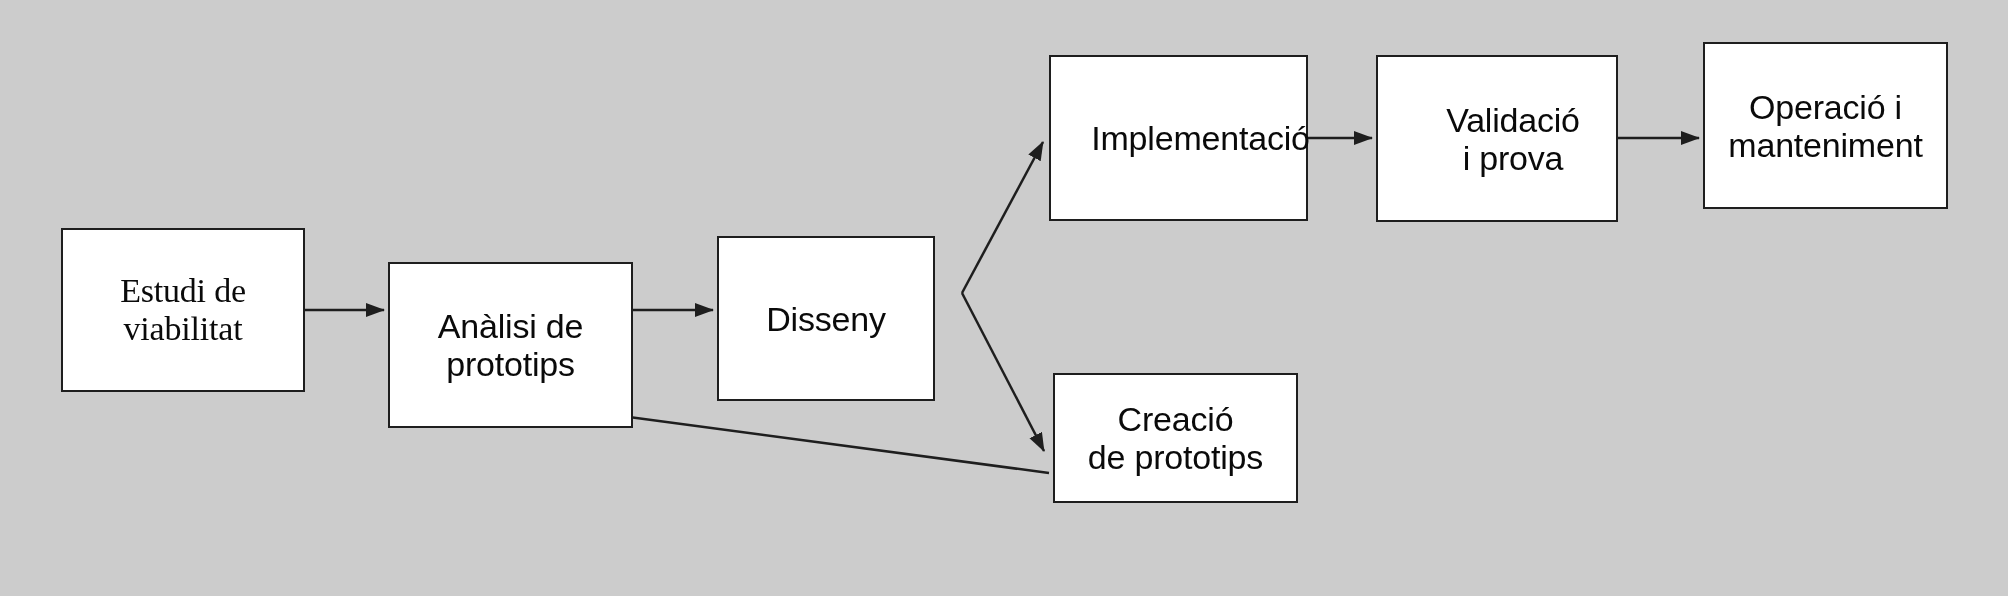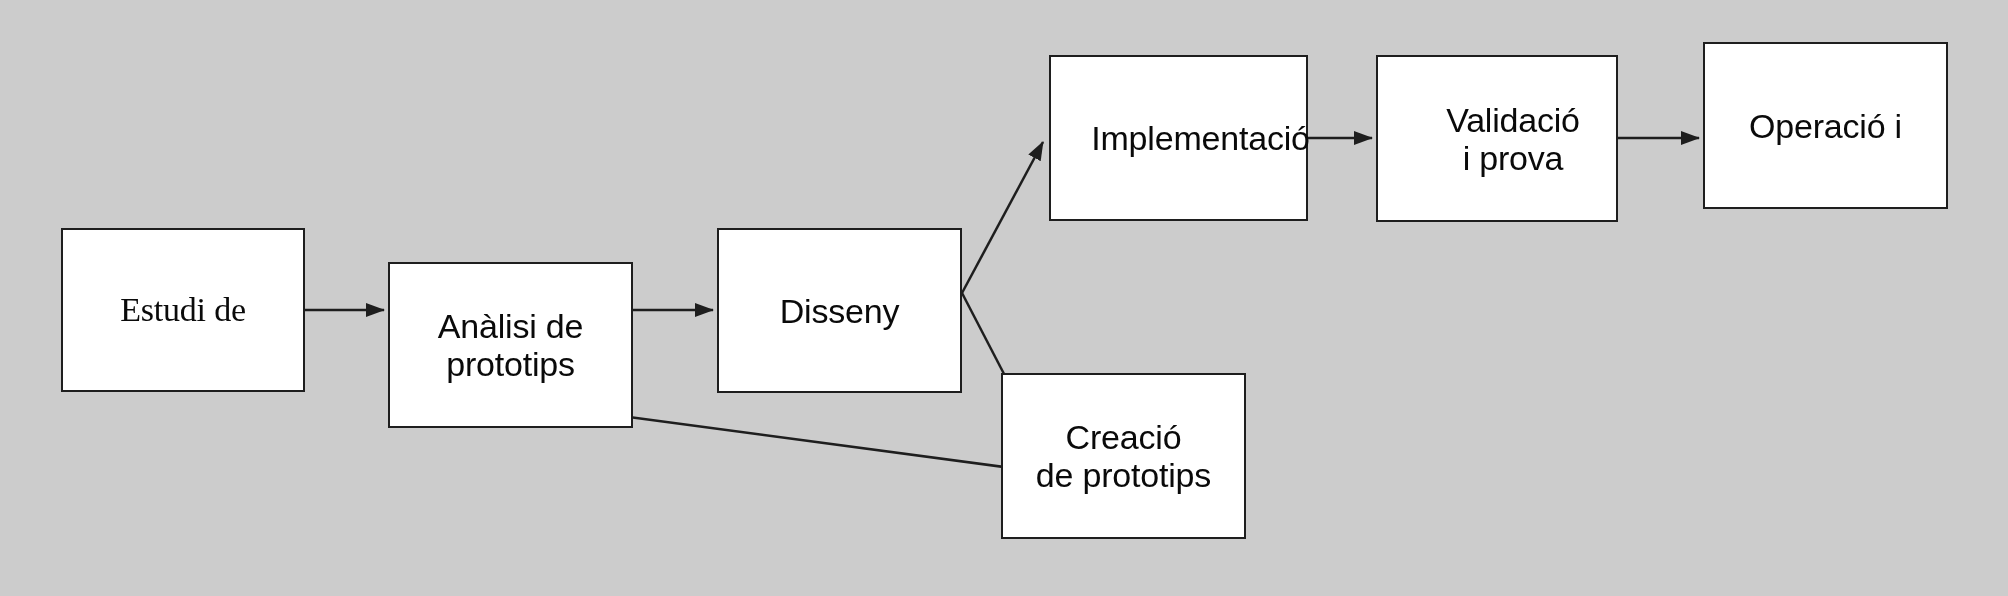--- a/index.html
+++ b/index.html
@@ -39,25 +39,25 @@
     text-align: center;
     font-size: 34px;
     line-height: 38px;
     letter-spacing: -0.2px;
     color: #0a0a0a;
   }
   .node .label span { display: block; }
 
   .n-estudi        { left: 61px;   top: 228px; width: 244px; height: 164px; font-family: Liberation Serif, serif; }
   .n-analisi       { left: 388px;  top: 227px; width: 245px; height: 166px; margin-top: 35px; }
-  .n-disseny       { left: 717px;  top: 228px; width: 245px; height: 165px; }
+  .n-disseny       { left: 717px;  top: 236px; width: 218px; height: 165px; }
   .n-implementacio { left: 1049px; top: 55px;  width: 259px; height: 166px; padding-left: 44px; }
   .n-validacio     { left: 1376px; top: 55px;  width: 242px; height: 167px; padding-left: 32px; }
   .n-operacio      { left: 1703px; top: 42px;  width: 245px; height: 167px; }
-  .n-creacio       { left: 1001px; top: 373px; width: 245px; height: 166px; align-items: center; }
+  .n-creacio       { left: 1053px; top: 373px; width: 245px; height: 130px; align-items: center; }
 </style>
 </head>
 <body>
 
 <div class="stage">
 
   <svg class="edges" width="2008" height="596" viewBox="0 0 2008 596">
     <defs>
       <marker id="arw" markerUnits="userSpaceOnUse" markerWidth="20" markerHeight="15" refX="18" refY="7" orient="auto">
         <path d="M0,0 L19,7 L0,14 Z" fill="#1e1e1e"></path>
@@ -68,20 +68,21 @@
     <line x1="1308" y1="138" x2="1372" y2="138" stroke="#1e1e1e" stroke-width="2.5" marker-end="url(#arw)"></line>
     <line x1="1618" y1="138" x2="1699" y2="138" stroke="#1e1e1e" stroke-width="2.5" marker-end="url(#arw)"></line>
     <line x1="962" y1="293" x2="1043" y2="142" stroke="#1e1e1e" stroke-width="2.5" marker-end="url(#arw)"></line>
     <line x1="962" y1="293" x2="1044" y2="451" stroke="#1e1e1e" stroke-width="2.5" marker-end="url(#arw)"></line>
     <line x1="1049" y1="473" x2="524" y2="403" stroke="#1e1e1e" stroke-width="2.5" marker-end="url(#arw)"></line>
   </svg>
 
   <div class="node n-estudi">
     <div class="label">
       <span>Estudi de</span>
+      <span>viabilitat</span>
     </div>
   </div>
 
   <div class="node n-analisi">
     <div class="label">
       <span>Anàlisi de</span>
       <span>prototips</span>
     </div>
   </div>
 
@@ -100,20 +101,21 @@
   <div class="node n-validacio">
     <div class="label">
       <span>Validació</span>
       <span>i prova</span>
     </div>
   </div>
 
   <div class="node n-operacio">
     <div class="label">
       <span>Operació i</span>
+      <span>manteniment</span>
     </div>
   </div>
 
   <div class="node n-creacio">
     <div class="label">
       <span>Creació</span>
       <span>de prototips</span>
     </div>
   </div>
 

